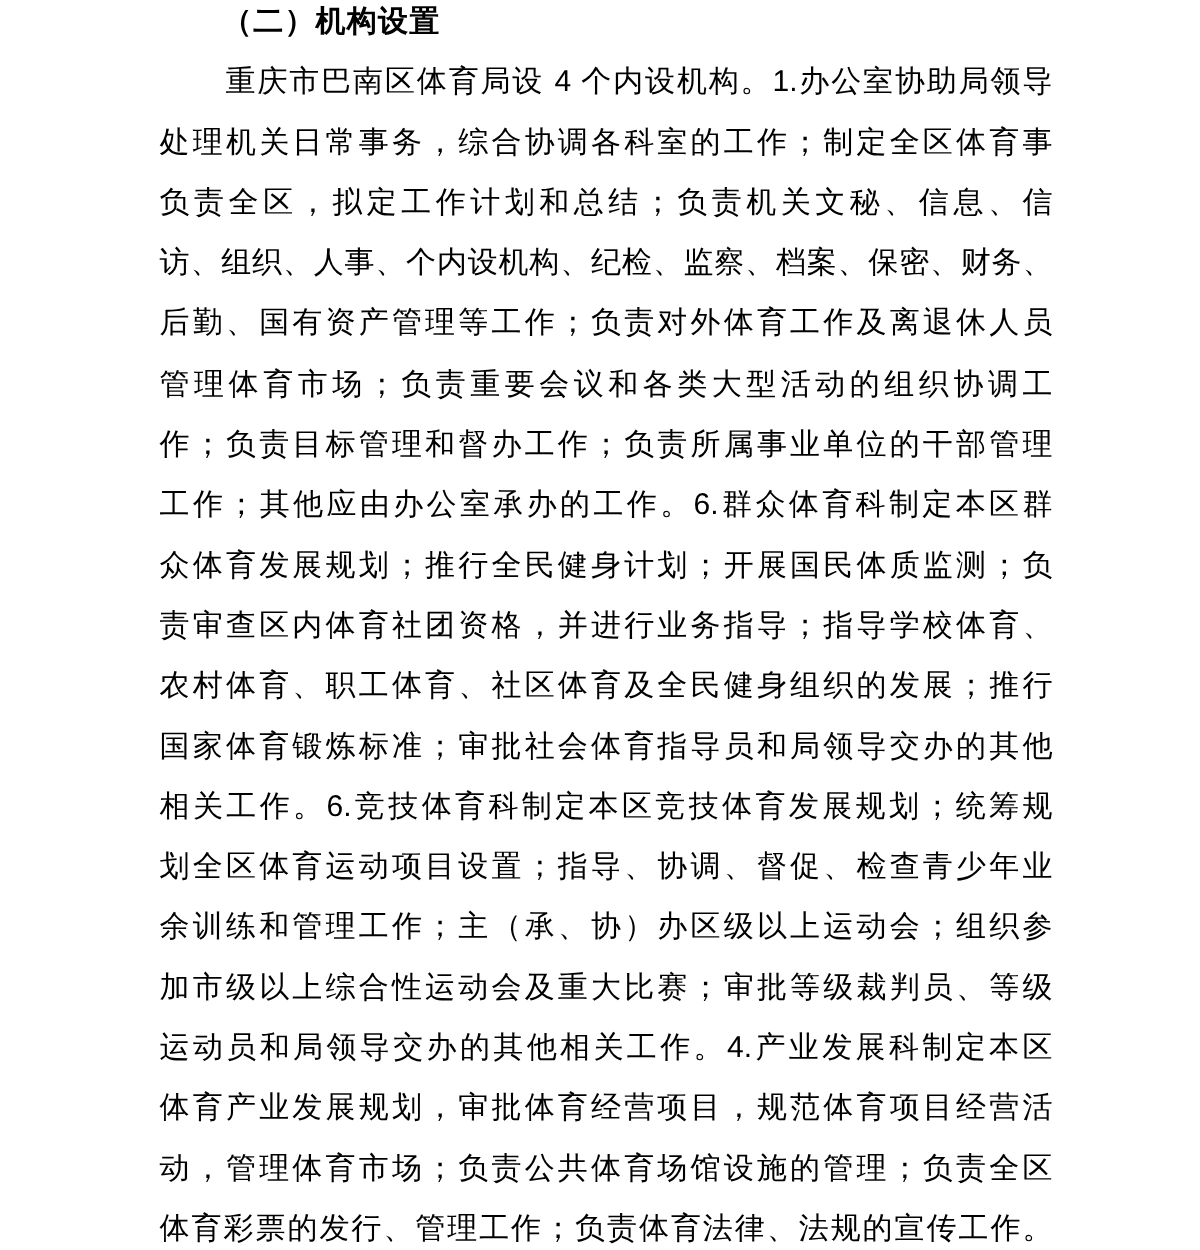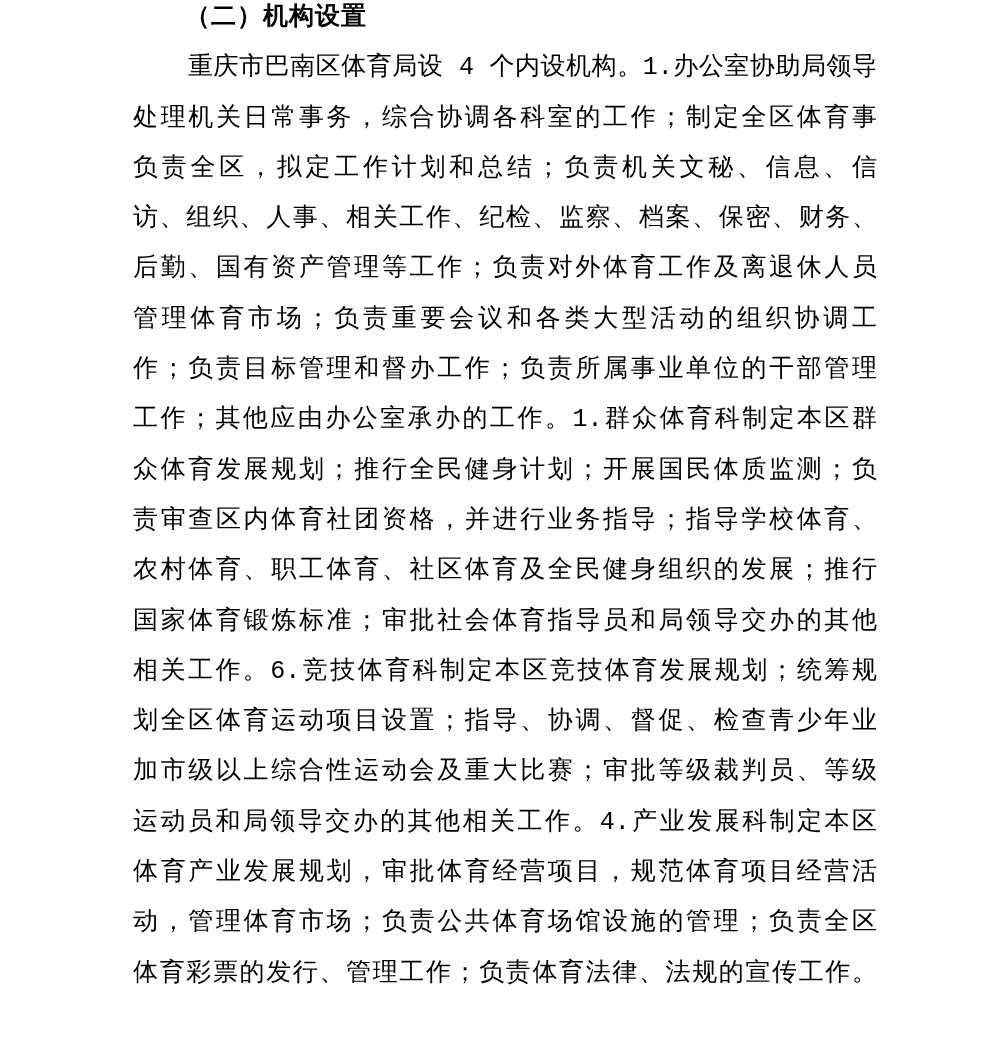--- a/index.html
+++ b/index.html
@@ -7,21 +7,21 @@
     padding: 0;
     background: #ffffff;
   }
   .page {
     position: relative;
     width: 1000px;
     height: 1042px;
     background: #ffffff;
     color: #000000;
     overflow: hidden;
-    font-family: Liberation Mono, monospace;
+    font-family: Liberation Sans, sans-serif;
   }
   .content {
     position: absolute;
     left: 133px;
     top: -7px;
     width: 744px;
   }
   .heading {
     font-size: 25px;
     line-height: 50.3px;
@@ -43,30 +43,31 @@
 </style>
 </head>
 <body>
 
 <div class="page">
   <div class="content">
     <div class="heading">（二）机构设置</div>
     <div class="textline indent">重庆市巴南区体育局设 4 个内设机构。1.办公室协助局领导</div>
     <div class="textline">处理机关日常事务，综合协调各科室的工作；制定全区体育事</div>
     <div class="textline">负责全区，拟定工作计划和总结；负责机关文秘、信息、信</div>
-    <div class="textline">访、组织、人事、相关工作、纪检、监察、档案、保密、财务、</div>
+    <div class="textline">访、组织、人事、个内设机构、纪检、监察、档案、保密、财务、</div>
     <div class="textline">后勤、国有资产管理等工作；负责对外体育工作及离退休人员</div>
     <div class="textline">管理体育市场；负责重要会议和各类大型活动的组织协调工</div>
     <div class="textline">作；负责目标管理和督办工作；负责所属事业单位的干部管理</div>
-    <div class="textline">工作；其他应由办公室承办的工作。1.群众体育科制定本区群</div>
+    <div class="textline">工作；其他应由办公室承办的工作。6.群众体育科制定本区群</div>
     <div class="textline">众体育发展规划；推行全民健身计划；开展国民体质监测；负</div>
     <div class="textline">责审查区内体育社团资格，并进行业务指导；指导学校体育、</div>
     <div class="textline">农村体育、职工体育、社区体育及全民健身组织的发展；推行</div>
     <div class="textline">国家体育锻炼标准；审批社会体育指导员和局领导交办的其他</div>
     <div class="textline">相关工作。6.竞技体育科制定本区竞技体育发展规划；统筹规</div>
     <div class="textline">划全区体育运动项目设置；指导、协调、督促、检查青少年业</div>
+    <div class="textline">余训练和管理工作；主（承、协）办区级以上运动会；组织参</div>
     <div class="textline">加市级以上综合性运动会及重大比赛；审批等级裁判员、等级</div>
     <div class="textline">运动员和局领导交办的其他相关工作。4.产业发展科制定本区</div>
     <div class="textline">体育产业发展规划，审批体育经营项目，规范体育项目经营活</div>
     <div class="textline">动，管理体育市场；负责公共体育场馆设施的管理；负责全区</div>
     <div class="textline">体育彩票的发行、管理工作；负责体育法律、法规的宣传工作。</div>
   </div>
 </div>
 
 </body></html>

